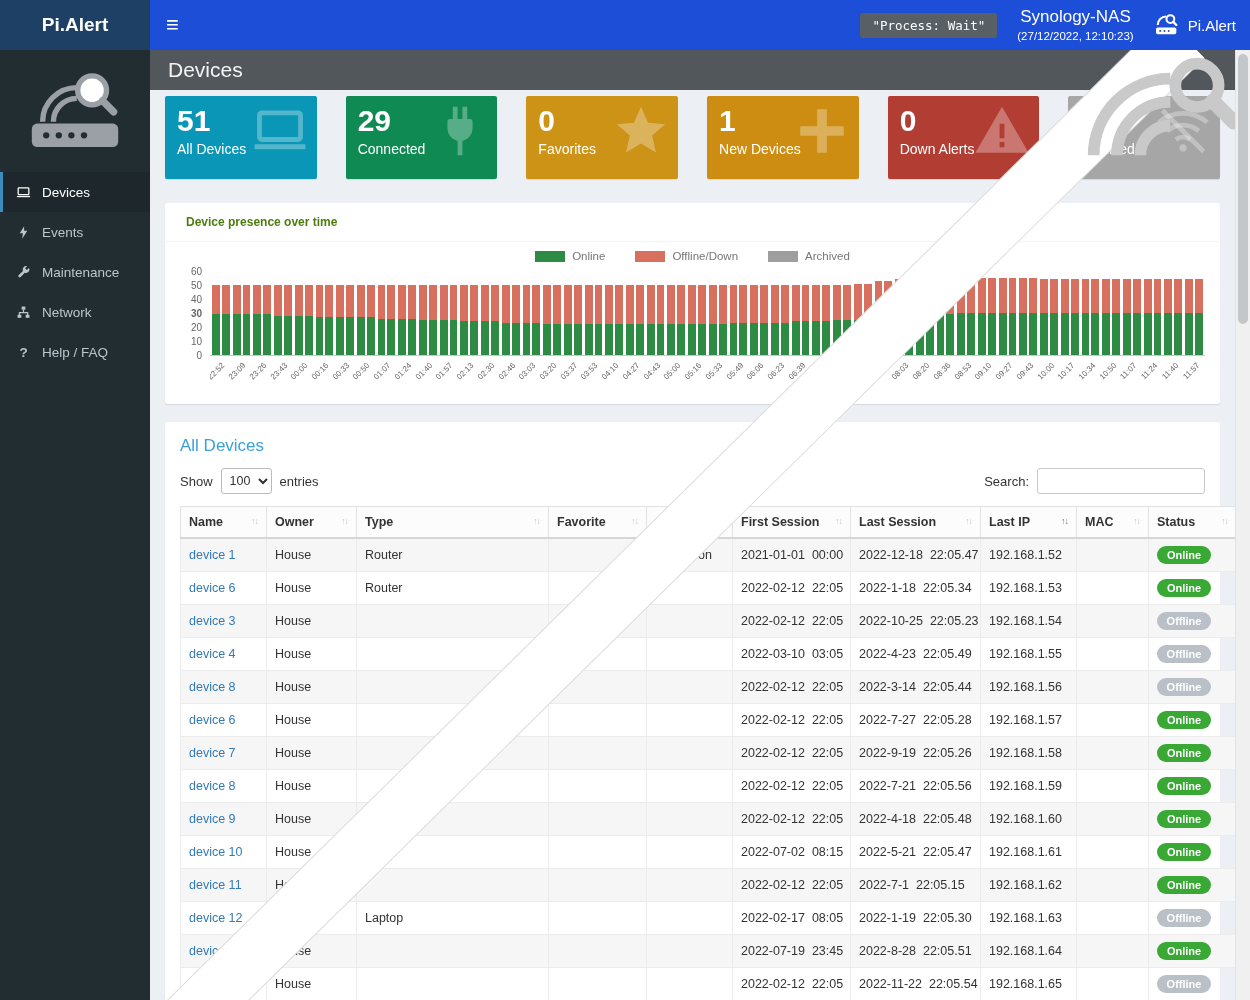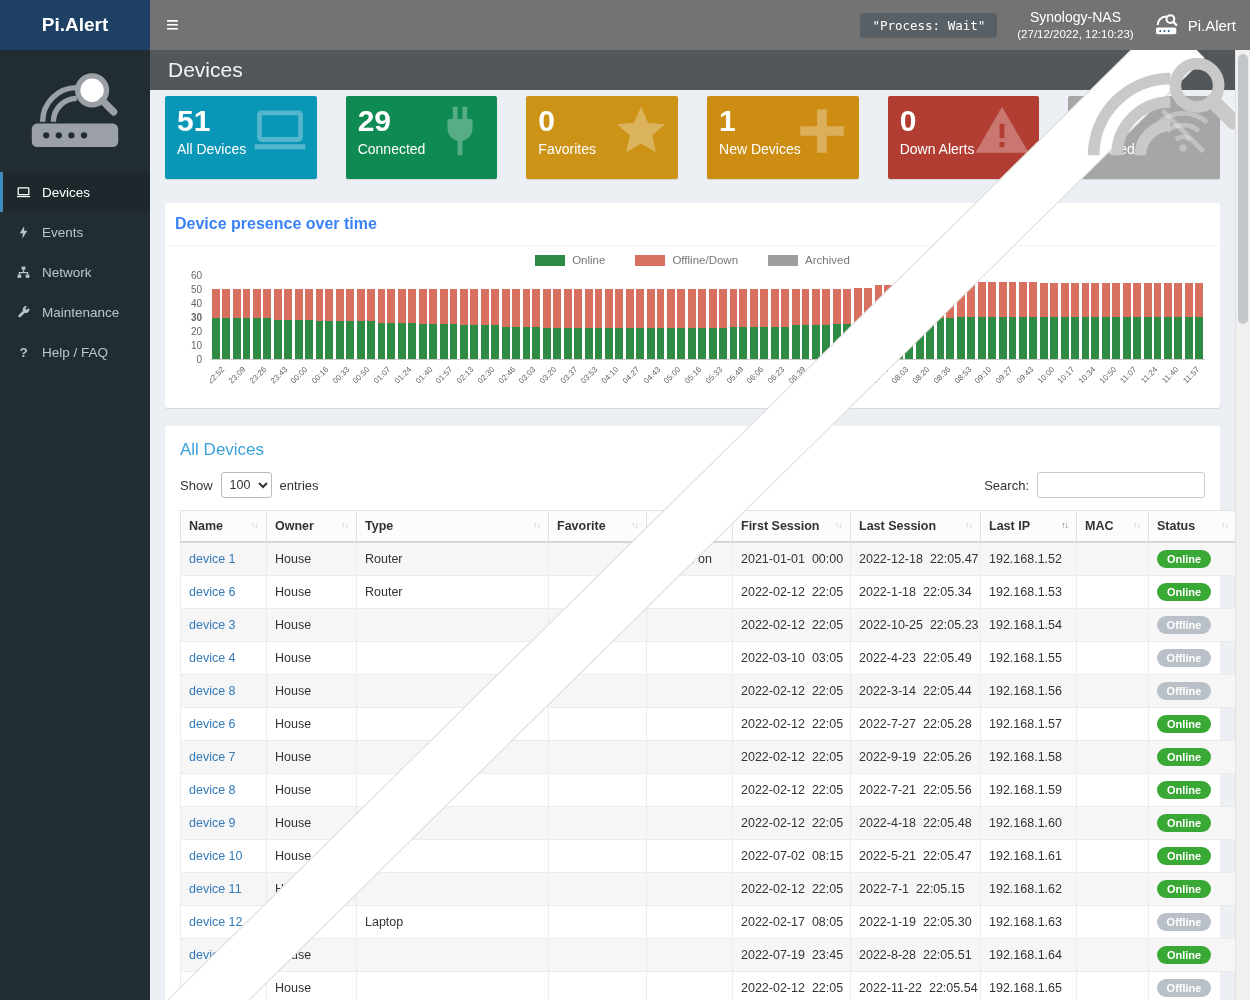--- a/index.html
+++ b/index.html
@@ -1,26 +1,26 @@
 <!DOCTYPE html>
 <html><head>
 <meta charset="utf-8">
 <style>
   * { box-sizing: border-box; }
   html,body { width:1250px; height:1000px; margin:0; overflow:hidden;
     font-family:"Liberation Sans", sans-serif; background:#ecf0f5; position:relative; }
 
   
-  .navbar { position:absolute; top:0; left:0; right:0; height:50px; background:#737373; z-index:600; display:flex; align-items:stretch; }
+  .navbar { position:absolute; top:0; left:0; right:0; height:50px; background:#1d4ed8; z-index:600; display:flex; align-items:stretch; }
   .navbar-brand { width:150px; background:#1d4064; color:#fff; font-size:19px; font-weight:bold; display:flex; align-items:center; justify-content:center; }
   .hamburger { color:#fff; font-size:22px; padding:0 16px; display:flex; align-items:center; cursor:pointer; }
   .nav-right { margin-left:auto; display:flex; align-items:center; gap:20px; padding-right:14px; }
   .process-badge { background:#586066; color:#fff; font-family:"DejaVu Sans Mono", monospace; font-size:12.5px; padding:5px 12px; border-radius:3px; }
   .host-info { color:#fff; text-align:center; line-height:1.35; }
-  .host-name { font-size:14px; }
+  .host-name { font-size:17px; }
   .host-time { font-size:11.5px; }
   .nav-app { display:flex; align-items:center; gap:8px; color:#fff; font-size:15px; }
 
   
   .sidebar { position:absolute; top:50px; left:0; bottom:0; width:150px; background:#222d32; z-index:600; }
   .logo-wrap { padding:16px 0 10px; display:flex; justify-content:center; }
   .menu { list-style:none; margin:6px 0 0; padding:0; }
   .menu-item { display:flex; align-items:center; gap:10px; padding:12px 12px; color:#b8c7ce; font-size:13.5px; cursor:pointer; border-left:3px solid transparent; }
   .menu-item.active { background:#1e282c; color:#fff; border-left-color:#3c8dbc; }
   .menu-item .micon { width:17px; height:16px; display:inline-flex; align-items:center; justify-content:center; flex:none; }
@@ -33,21 +33,21 @@
 
   .cards { display:flex; gap:29px; margin:6px 15px 0; }
   .card { flex:1; height:83px; border-radius:2px; color:#fff; position:relative; padding:9px 12px; overflow:hidden; cursor:pointer; box-shadow:0 1px 1px rgba(0,0,0,.1); }
   .card .value { font-size:30px; font-weight:bold; line-height:1.05; }
   .card .label { font-size:14px; margin-top:4px; white-space:nowrap; }
   .card .bg-icon { position:absolute; right:8px; top:6px; width:58px; height:58px; color:rgba(255,255,255,.3); }
   .card .bg-icon svg { width:100%; height:100%; }
 
   .panel { background:#fff; border-radius:3px; box-shadow:0 1px 1px rgba(0,0,0,.1); }
   .chart-panel { margin:24px 15px 0; }
-  .panel-header { padding:12px 10px; border-bottom:1px solid #f4f4f4; font-size:16px; font-weight:bold; color:#3b82f6; }
+  .panel-header { padding:12px 21px; border-bottom:1px solid #f4f4f4; font-size:12px; font-weight:bold; color:#4d7c0f; }
   .chart-body { padding:6px 15px 6px; }
   .legend { display:flex; justify-content:center; gap:30px; margin:2px 0 10px; }
   .legend-item { display:flex; align-items:center; gap:7px; font-size:11.5px; color:#777; }
   .swatch { width:30px; height:11px; display:inline-block; }
   .chart-area { display:flex; align-items:flex-end; }
   #y-axis { width:30px; height:84px; position:relative; flex:none; }
   #y-axis span { position:absolute; right:8px; font-size:10px; color:#666; }
   #plot { flex:1; height:84px; display:flex; align-items:flex-end; gap:3px; border-bottom:1px solid #c9c9c9; padding:0 2px; }
   .bgrp { flex:1; display:flex; gap:2px; align-items:flex-end; min-width:0; }
   .bcol { flex:1; display:flex; flex-direction:column; justify-content:flex-end; }
@@ -140,36 +140,36 @@
     <li class="menu-item">
       <span class="micon">
         <svg viewBox="0 0 24 24" fill="currentColor">
             <path d="M13 2 6 13h5l-1 9 8-13h-5z"></path>
           </svg>
       </span>
         <span>Events</span>
     </li>
     <li class="menu-item">
       <span class="micon">
+        <svg viewBox="0 0 24 24" fill="currentColor">
+            <path d="M21.5 7.2a5.5 5.5 0 0 1-7.4 5.2L7.4 19.1a2.1 2.1 0 1 1-3-3l6.7-6.7A5.5 5.5 0 0 1 17.8 2l-3.2 3.2L17.3 8l3.2-3.2c.6.7 1 1.5 1 2.4z"></path>
+          </svg>
+      </span>
+        <span>Maintenance</span>
+    </li>
+    <li class="menu-item">
+      <span class="micon">
         <svg viewBox="0 0 24 24" fill="currentColor" stroke="none">
             <rect x="9" y="2.5" width="6" height="5"></rect>
             <rect x="2.5" y="15.5" width="6" height="5"></rect>
             <rect x="15.5" y="15.5" width="6" height="5"></rect>
             <path d="M11 7.5h2v3.5h6.5v4.5h-2v-2.5h-11v2.5h-2v-4.5H11z"></path>
           </svg>
       </span>
         <span>Network</span>
-    </li>
-    <li class="menu-item">
-      <span class="micon">
-        <svg viewBox="0 0 24 24" fill="currentColor">
-            <path d="M21.5 7.2a5.5 5.5 0 0 1-7.4 5.2L7.4 19.1a2.1 2.1 0 1 1-3-3l6.7-6.7A5.5 5.5 0 0 1 17.8 2l-3.2 3.2L17.3 8l3.2-3.2c.6.7 1 1.5 1 2.4z"></path>
-          </svg>
-      </span>
-        <span>Maintenance</span>
     </li>
     <li class="menu-item">
       <span class="micon" style="font-weight:bold;">?</span>
       <span>Help / FAQ</span>
     </li>
   </ul>
 </div>
 
 <div class="content">
 

